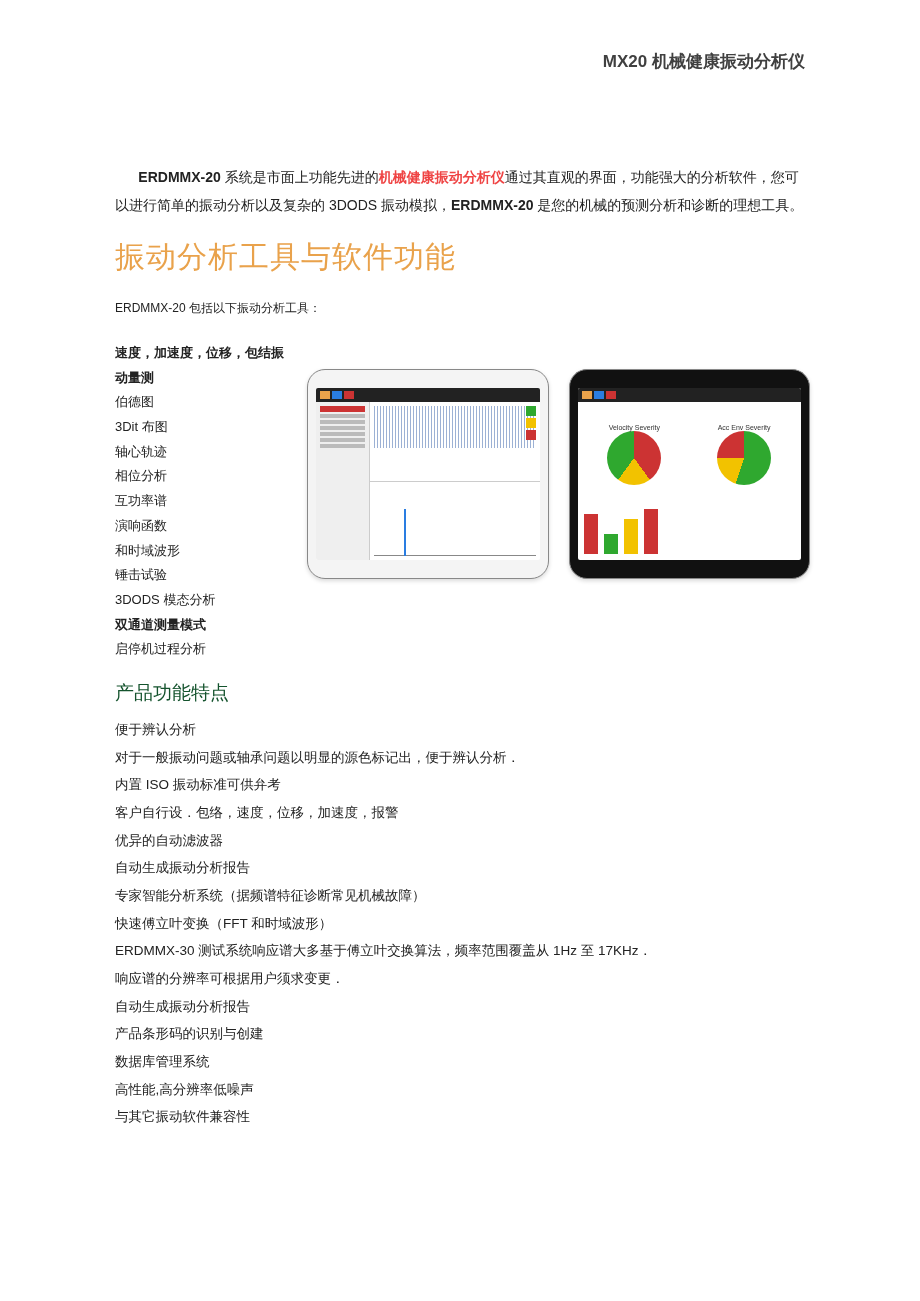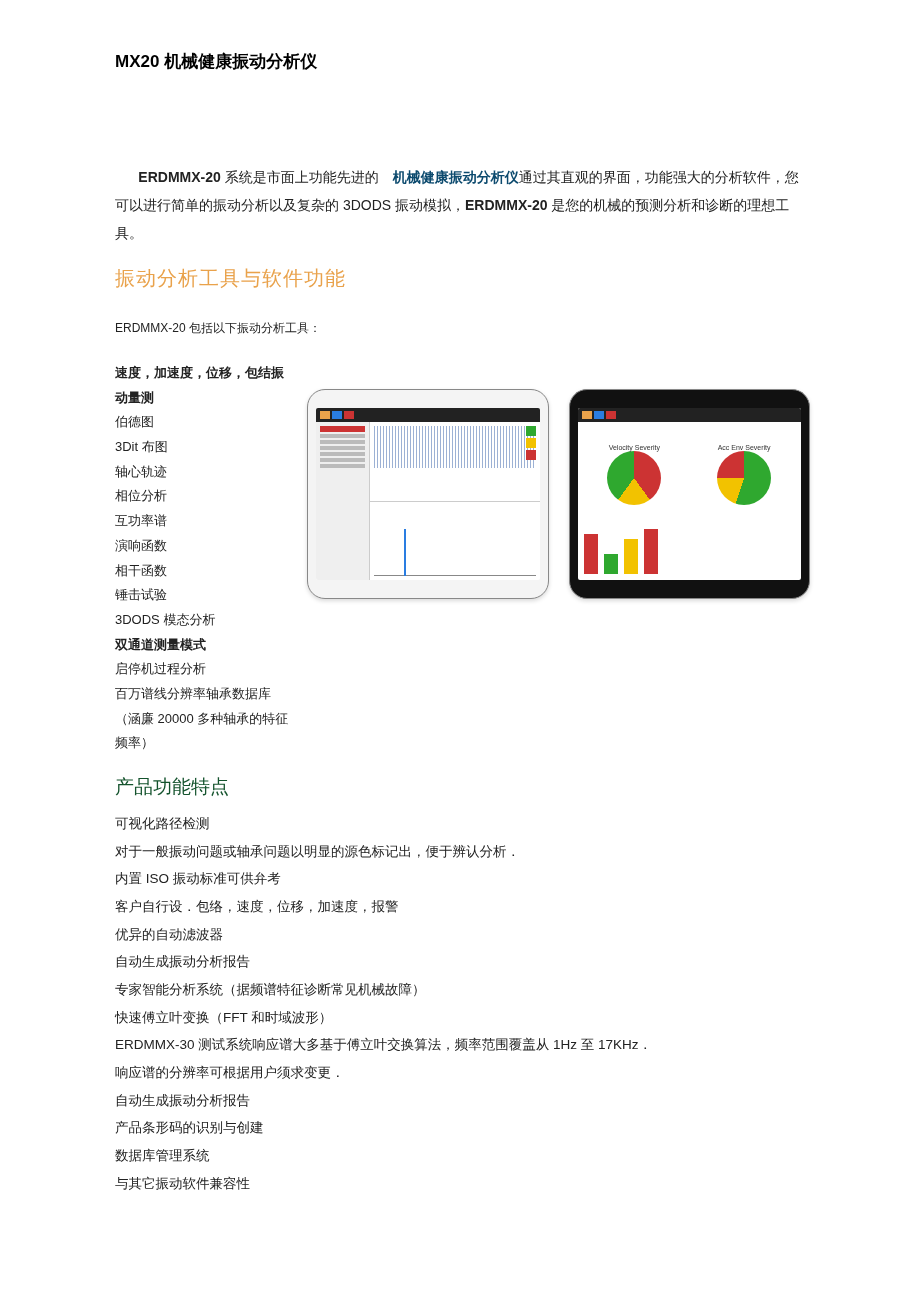--- a/index.html
+++ b/index.html
@@ -12,38 +12,39 @@
   }
   .page {
     width: 920px;
     min-height: 1301px;
     margin: 0 auto;
     padding: 50px 110px 60px 115px;
     box-sizing: border-box;
     position: relative;
   }
   .header-title {
-    color: #000000;
+    text-align: right;
+    color: #404040;
     font-weight: bold;
     font-size: 17px;
     margin-bottom: 90px;
     padding-right: 5px;
   }
   .intro {
     line-height: 2.0;
     font-size: 14px;
     margin-bottom: 18px;
   }
   .intro .bold { font-weight: bold; }
-  .intro .blue-bold { color: #0c4a6e; font-weight: bold; padding-left: 14px; }
+  .intro .blue-bold { color: #ef4444; font-weight: bold; }
   .section-heading-orange {
     color: #e9a24b;
-    font-size: 20px;
+    font-size: 30px;
     font-weight: normal;
-    margin: 8px 0 28px 0;
+    margin: 8px 0 22px 0;
     letter-spacing: 1px;
   }
   .sub-intro {
     font-size: 12px;
     margin-bottom: 24px;
   }
   .content-row {
     display: flex;
     align-items: flex-start;
     gap: 12px;
@@ -144,26 +145,25 @@
 
   <div class="content-row">
     <div class="tool-list" id="tool-list">
         <div class="item bold">速度，加速度，位移，包结振动量测</div>
         <div class="item">伯德图</div>
         <div class="item">3Dit 布图</div>
         <div class="item">轴心轨迹</div>
         <div class="item">相位分析</div>
         <div class="item">互功率谱</div>
         <div class="item">演响函数</div>
-        <div class="item">相干函数</div>
+        <div class="item">和时域波形</div>
         <div class="item">锤击试验</div>
         <div class="item">3DODS 模态分析</div>
         <div class="item bold">双通道测量模式</div>
         <div class="item">启停机过程分析</div>
-        <div class="item">百万谱线分辨率轴承数据库（涵廉 20000 多种轴承的特征频率）</div>
       </div>
 
     <div class="images-col">
 
       <div class="tablet">
         <div class="screen">
           <div class="screen-top">
               <span></span>
               <span></span>
               <span></span>
@@ -223,29 +223,30 @@
           </div>
         </div>
       </div>
 
     </div>
   </div>
 
   <div class="feature-heading">产品功能特点</div>
 
   <div class="feature-list" id="feature-list">
-      <div>可视化路径检测</div>
+      <div>便于辨认分析</div>
       <div>对于一般振动问题或轴承问题以明显的源色标记出，便于辨认分析．</div>
       <div>内置 ISO 振动标准可供弁考</div>
       <div>客户自行设．包络，速度，位移，加速度，报警</div>
       <div>优异的自动滤波器</div>
       <div>自动生成振动分析报告</div>
       <div>专家智能分析系统（据频谱特征诊断常见机械故障）</div>
       <div>快速傅立叶变换（FFT 和时域波形）</div>
       <div>ERDMMX-30 测试系统响应谱大多基于傅立叶交换算法，频率范围覆盖从 1Hz 至 17KHz．</div>
       <div>响应谱的分辨率可根据用户须求变更．</div>
       <div>自动生成振动分析报告</div>
       <div>产品条形码的识别与创建</div>
       <div>数据库管理系统</div>
+      <div>高性能,高分辨率低噪声</div>
       <div>与其它振动软件兼容性</div>
     </div>
 
 </div>
 
 </body></html>

